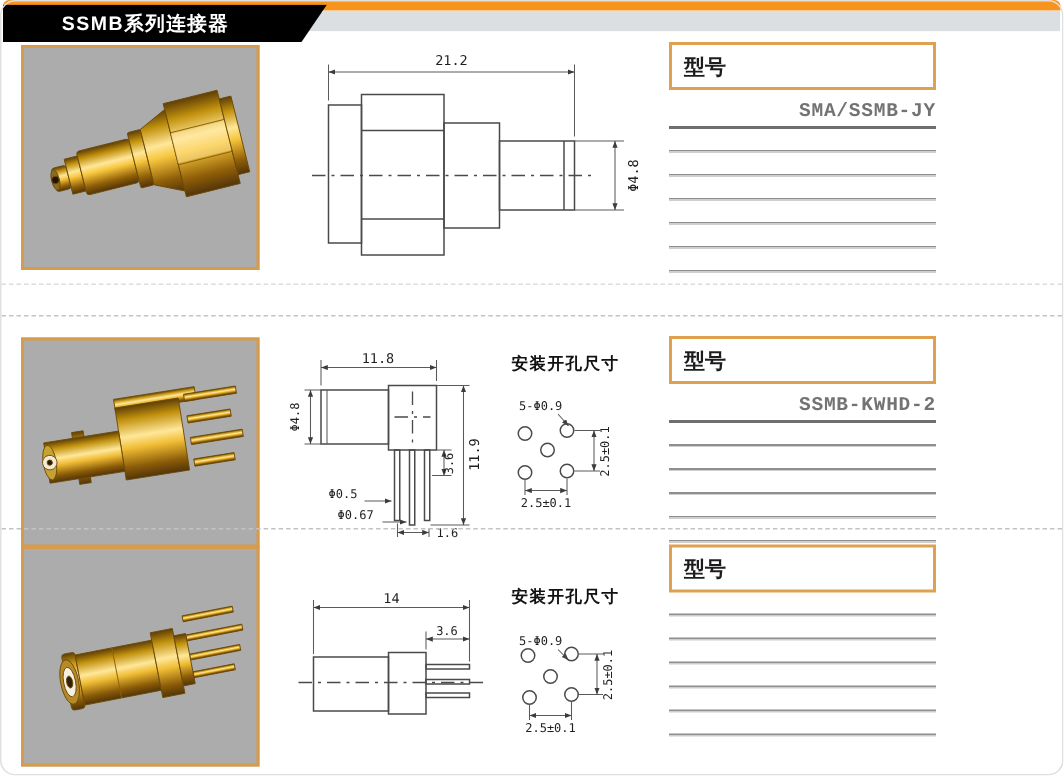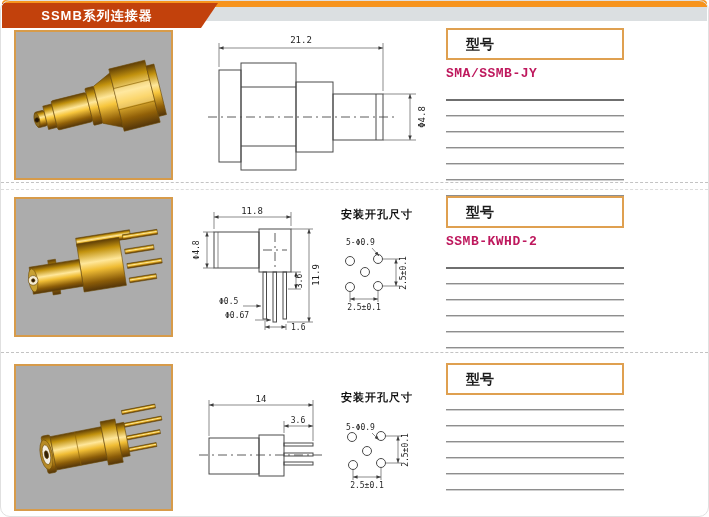--- a/index.html
+++ b/index.html
@@ -6,53 +6,53 @@
   body{
     width:709px;height:517px;position:relative;background:#ffffff;
     font-family:"Liberation Sans",sans-serif;overflow:hidden;
   }
   .page-frame{position:absolute;inset:0;border:1px solid #e0e0e0;border-radius:10px;pointer-events:none;z-index:60;}
 
   
   .strip-top{position:absolute;left:2px;top:0;width:705px;height:7px;background:#F7941D;border-radius:4px 4px 0 0;}
   .strip-gray{position:absolute;left:200px;top:7px;width:507px;height:14px;background:#DBDFE1;
     clip-path:polygon(16px 0,100% 0,100% 100%,0 100%);}
-  .banner{position:absolute;left:2px;top:3px;width:216px;height:25px;background:#c2410c;
+  .banner{position:absolute;left:2px;top:3px;width:216px;height:25px;background:#000000;
     clip-path:polygon(0 0,100% 0,calc(100% - 17px) 100%,0 100%);
     color:#fff;font-weight:bold;font-size:13px;line-height:25px;text-align:center;
     box-sizing:border-box;padding-right:26px;letter-spacing:1px;z-index:5;}
 
   
   .row{position:absolute;left:1px;width:707px;}
   #row1{top:22px;height:172px;}
-  #row2{top:182px;height:158px;border-top:1px dashed #c3c3c3;}
+  #row2{top:210px;height:158px;border-top:1px dashed #c3c3c3;}
   #row3{top:352px;height:164px;border-top:1px dashed #c3c3c3;}
   .predash{position:absolute;left:0;right:0;bottom:4px;border-top:1px dashed #dcdcdc;}
 
   .photo-frame{position:absolute;left:13px;width:155px;border:2px solid #D79B4A;background:#ACACAC;overflow:hidden;}
   #row1 .photo-frame{top:8px;height:146px;}
   #row2 .photo-frame{top:14px;height:136px;}
   #row3 .photo-frame{top:11px;height:143px;}
 
   .drawing{position:absolute;}
   #d1{left:181px;top:2px;}
   #d2{left:190px;top:22px;}
   #d3{left:192px;top:41px;}
   #h2{left:333px;top:22px;}
   #h3{left:333px;top:31px;}
 
   .title-col{position:absolute;left:445px;width:178px;}
   #row1 .title-col{top:6px;}
   #row2 .title-col{top:13px;}
   #row3 .title-col{top:10px;}
-  .model-box{border:2px solid #DFA050;height:28px;line-height:28px;padding-left:18px;
+  .model-box{border:2px solid #DFA050;height:28px;line-height:28px;padding-left:8px;
     font-size:14px;font-weight:bold;color:#1c1c1c;background:#fff;}
   .model-name{margin-top:6px;font-family:"Liberation Mono","DejaVu Sans Mono",monospace;
-    font-size:13px;font-weight:bold;color:#be185d;letter-spacing:.5px;padding-bottom:18px;
-    border-bottom:2px solid #6f6f6f;}
+    font-size:13px;font-weight:bold;color:#737373;letter-spacing:.5px;padding-bottom:3px;
+    border-bottom:2px solid #6f6f6f;text-align:right;}
   .rule{height:2px;margin-top:14px;background:linear-gradient(to bottom,#8e8e8e 0 50%,#cfcfcf 50% 100%);}
 
   
   .ln{stroke:#4a4a4a;stroke-width:1;fill:none;}
   .thin{stroke:#5a5a5a;stroke-width:.7;fill:none;}
   .cl{stroke:#4a4a4a;stroke-width:.9;fill:none;stroke-dasharray:9 4 2 4;}
   .dimtxt{font-family:"DejaVu Sans Mono",monospace;font-size:9px;fill:#1f1f1f;}
   .dimtxt-s{font-family:"DejaVu Sans Mono",monospace;font-size:8px;fill:#1f1f1f;}
   .cjk{font-family:"Liberation Sans",sans-serif;font-size:11px;fill:#111;font-weight:600;letter-spacing:1px;}
   .gold-edge{stroke:#6b4a08;stroke-width:.6;}

